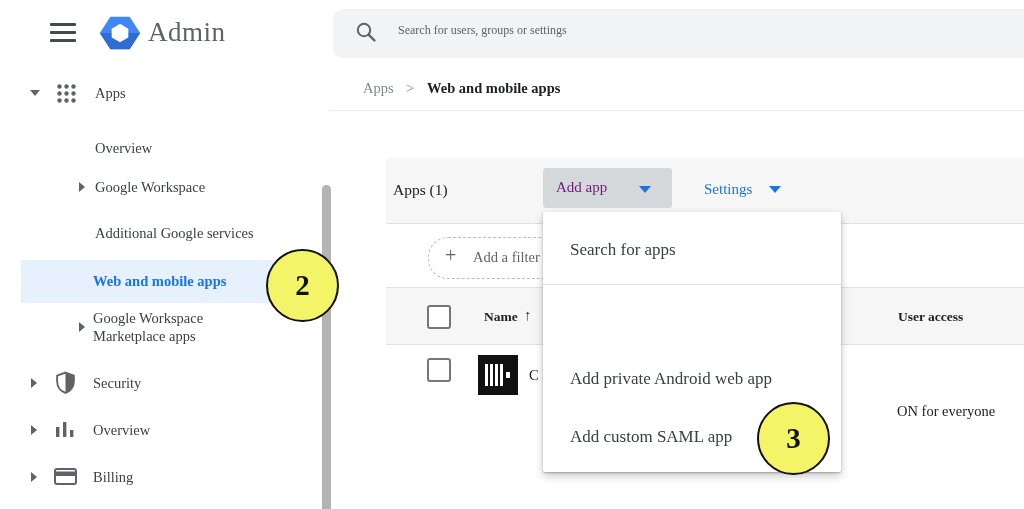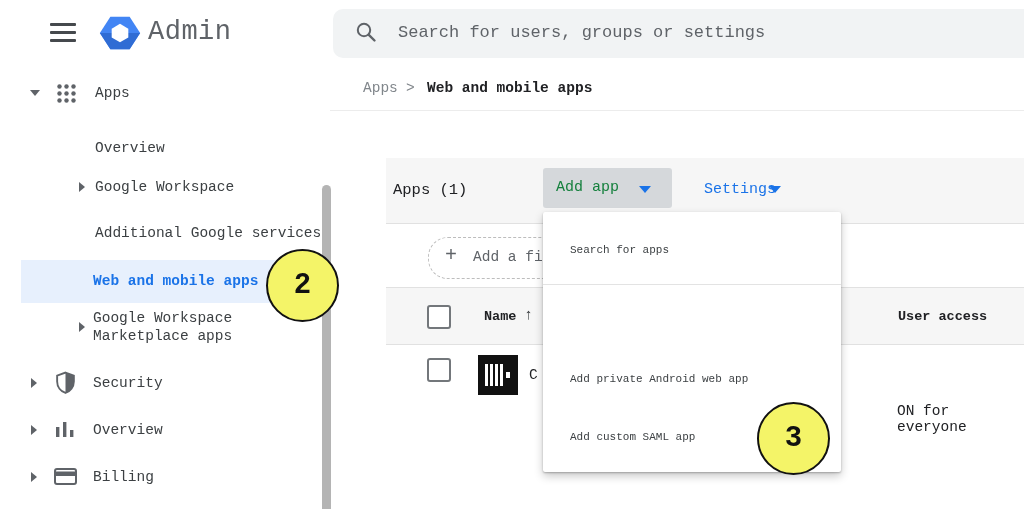--- a/index.html
+++ b/index.html
@@ -1,29 +1,29 @@
 <!DOCTYPE html>
 <html><head>
 <meta charset="utf-8">
 <style>
   html,body{margin:0;padding:0;background:#fff;}
   #page{position:relative;width:1024px;height:509px;background:#fff;overflow:hidden;
-        font-family:Liberation Mono, monospace;color:#3c4043;}
+        font-family:Liberation Serif, serif;color:#3c4043;}
 
   .abs{position:absolute;}
 
   
   .hamburger{left:50px;top:23px;width:26px;height:19px;cursor:pointer;}
   .hamburger span{display:block;height:3px;background:#45494d;margin-bottom:5px;border-radius:1px;}
   .logo{left:99px;top:12px;}
   .logo-text{left:148px;top:17px;font-size:27px;color:#5f6368;letter-spacing:.5px;}
 
   .searchbar{left:333px;top:9px;width:691px;height:49px;background:#f1f3f4;border-radius:10px 0 0 10px;}
   .search-icon{left:355px;top:21px;}
-  .search-ph{left:398px;top:23px;font-size:17px;color:#5f6368;}
+  .search-ph{left:398px;top:23px;font-size:12px;color:#5f6368;}
 
   
   .crumb{top:80px;font-size:14.5px;}
   .crumb-parent{left:363px;color:#80868b;}
   .crumb-sep{left:406px;color:#80868b;}
   .crumb-current{left:427px;color:#202124;font-weight:bold;}
   .divider-top{left:330px;top:110px;width:694px;height:1px;background:#ececec;}
 
   
   .nav-label{font-size:14.5px;color:#3c4043;}
@@ -31,21 +31,21 @@
   .caret-right{width:0;height:0;border-top:5px solid transparent;border-bottom:5px solid transparent;border-left:6px solid #5f6368;}
   .selected-band{left:21px;top:260px;width:301px;height:43px;background:#e7f0fd;}
   .selected-label{color:#1a73e8;font-weight:bold;}
   .two-line{width:158px;line-height:18px;}
   .scrollbar{left:322px;top:185px;width:9px;height:324px;background:#b4b4b4;border-radius:6px 6px 0 0;}
 
   
   .toolbar-band{left:386px;top:158px;width:638px;height:65px;background:#f6f6f6;border-bottom:1px solid #e1e1e1;}
   .toolbar-title{left:393px;top:181px;font-size:15.5px;color:#202124;}
   .addapp-btn{left:543px;top:168px;width:129px;height:40px;background:#d5d8db;border-radius:3px;cursor:pointer;}
-  .addapp-label{left:556px;top:179px;font-size:15px;color:#15803d;font-weight:500;}
+  .addapp-label{left:556px;top:179px;font-size:15px;color:#701a75;font-weight:500;}
   .tri-blue{width:0;height:0;border-left:6px solid transparent;border-right:6px solid transparent;border-top:7px solid #1a73e8;}
   .settings-label{left:704px;top:181px;font-size:15px;color:#1a73e8;font-weight:500;cursor:pointer;}
 
   .filter-chip{left:428px;top:237px;width:142px;height:40px;border:1px dashed #bdbdbd;border-radius:20px;z-index:1;background:#fff;}
   .chip-plus{left:445px;top:244px;font-size:20px;color:#5f6368;}
   .chip-label{left:473px;top:249px;font-size:14.5px;color:#5f6368;}
   .divider-filter{left:386px;top:287px;width:638px;height:1px;background:#e1e1e1;}
 
   .header-band{left:386px;top:288px;width:638px;height:56px;background:#f6f6f6;border-bottom:1px solid #e1e1e1;}
   .checkbox{width:20px;height:20px;border:2px solid #73777b;border-radius:3px;background:#fff;cursor:pointer;}
@@ -56,21 +56,21 @@
 
   .cb-row{left:427px;top:358px;}
   .app-icon{left:478px;top:355px;width:40px;height:40px;background:#111;}
   .app-icon i{position:absolute;background:#fff;}
   .row-name{left:529px;top:367px;font-size:14.5px;color:#202124;}
   .row-access{left:897px;top:367px;font-size:14.5px;color:#202124;margin-top:36px;}
 
   
   .menu{left:543px;top:212px;width:298px;height:260px;background:#fff;z-index:5;
         box-shadow:0 1px 2px rgba(0,0,0,.25),0 4px 10px rgba(0,0,0,.22);border-radius:2px;}
-  .menu-item{position:absolute;left:27px;font-size:11px;color:#3c4043;cursor:pointer;}
+  .menu-item{position:absolute;left:27px;font-size:17px;color:#3c4043;cursor:pointer;}
   .menu-div{position:absolute;left:0;top:72px;width:100%;height:1px;background:#e3e3e3;}
 
   
   .ann{width:69px;height:69px;border-radius:50%;background:#f4f468;border:2px solid #111;
        z-index:10;display:flex;align-items:center;justify-content:center;
        font-size:29px;font-weight:bold;color:#111;}
   .ann2{left:266px;top:249px;}
   .ann3{left:757px;top:402px;}
 </style>
 </head>

